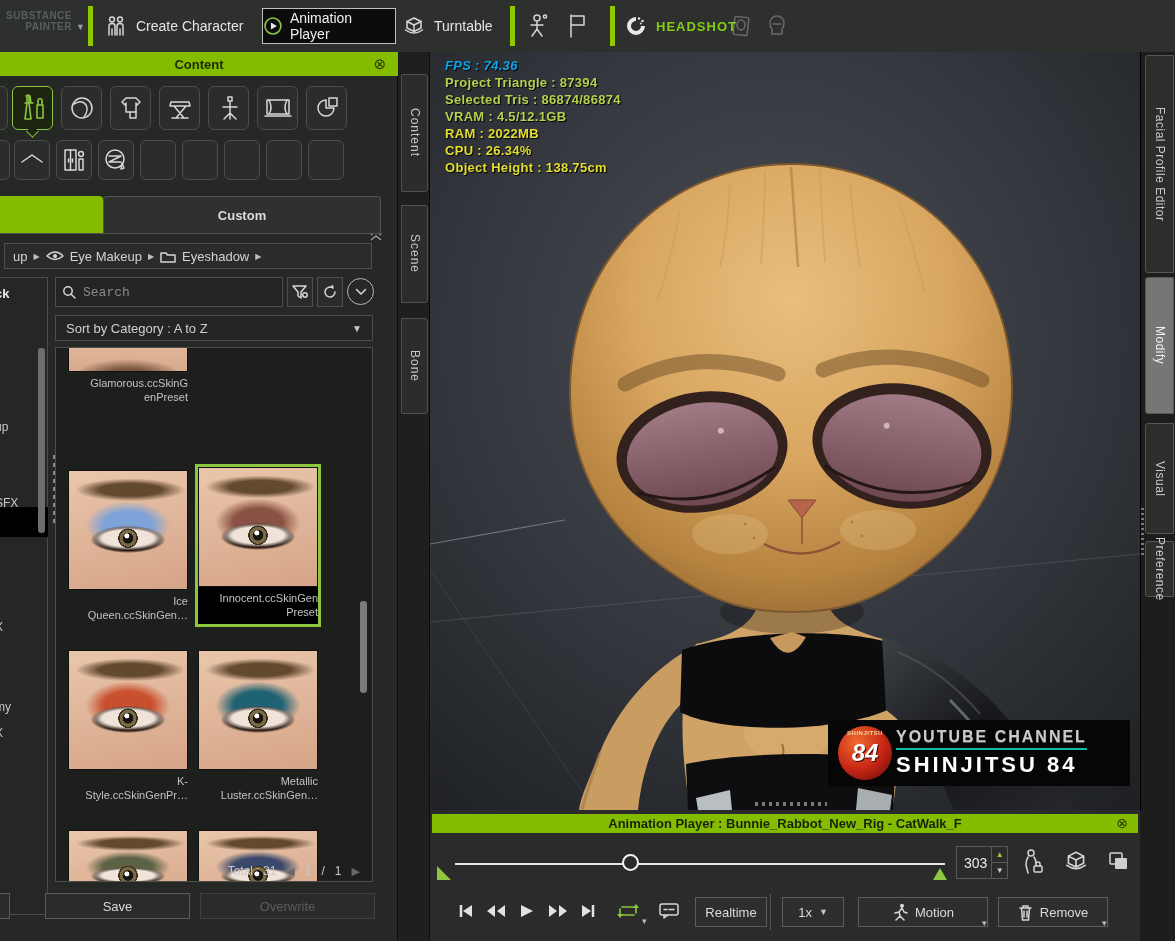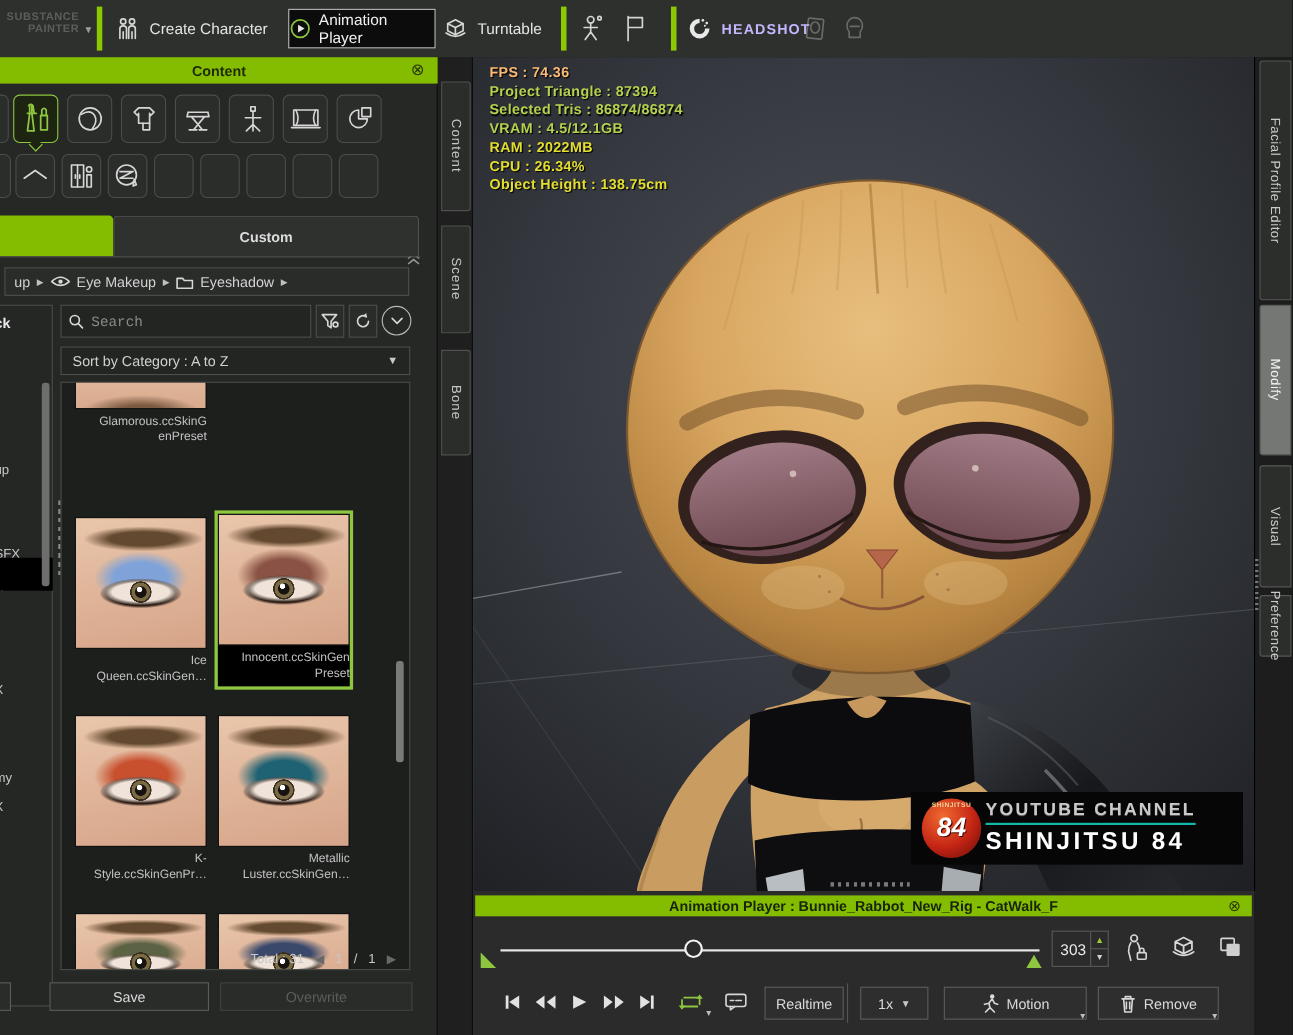--- a/index.html
+++ b/index.html
@@ -7,21 +7,21 @@
   body { font-family:"Liberation Sans", sans-serif; }
   #screen { position:relative; width:1175px; height:941px; overflow:hidden; background:#232423; }
 
   
   .toolbar { position:absolute; left:0; top:0; width:1175px; height:52px; background:#2d302d; }
   .brand { position:absolute; left:-14px; top:10px; width:86px; text-align:right; color:#5b5f5b; font-size:10px; font-weight:bold; letter-spacing:.5px; line-height:11px; }
   .brand-caret { position:absolute; left:76px; top:22px; color:#9a9d9a; font-size:9px; }
   .gbar { position:absolute; top:6px; width:5px; height:40px; background:#8dc800; }
   .tb-item { position:absolute; top:0; height:52px; display:flex; align-items:center; gap:8px; color:#e4e4e4; font-size:14px; }
   .tb-btn-active { position:absolute; left:262px; top:8px; width:134px; height:36px; background:#0c0c0c; border:1px solid #bfbfbf; display:flex; align-items:center; justify-content:center; gap:7px; color:#f0f0f0; font-size:14px; }
-  .headshot-label { font-weight:bold; letter-spacing:1px; font-size:13px; color:#c4b5fd; }
+  .headshot-label { font-weight:bold; letter-spacing:1px; font-size:13px; color:#84cc16; }
   .dim-ic { opacity:.35; }
 
   svg.ic { display:block; }
   .st { stroke:#d6d6d6; fill:none; stroke-width:1.5; stroke-linecap:round; stroke-linejoin:round; }
   .stg { stroke:#8dc63f; fill:none; stroke-width:1.6; stroke-linecap:round; stroke-linejoin:round; }
 
   
   .panel { position:absolute; left:0; top:52px; width:398px; height:889px; background:#262826; border-right:1px solid #0c0c0c; }
   .panel-header { position:absolute; left:0; top:0; width:398px; height:24px; background:#84bd00; display:flex; align-items:center; justify-content:center; }
   .panel-header .ttl { color:#1d2a00; font-weight:bold; font-size:13px; }
@@ -90,21 +90,21 @@
   .lstrip { position:absolute; left:398px; top:52px; width:32px; height:889px; background:#1e1f1e; border-right:1px solid #0c0c0c; }
   .vtab { position:absolute; left:3px; width:27px; background:#2b2d2b; border:1px solid #4e514e; color:#c6c6c6; font-size:12px; writing-mode:vertical-rl; display:flex; align-items:center; justify-content:center; letter-spacing:1px; border-radius:0 3px 3px 0; }
   .rstrip { position:absolute; left:1140px; top:52px; width:35px; height:889px; background:#1c1d1c; border-left:1px solid #000; }
   .rtab { position:absolute; left:4px; width:29px; background:#2c2e2c; border:1px solid #555855; color:#cacaca; font-size:12px; writing-mode:vertical-rl; display:flex; align-items:center; justify-content:center; letter-spacing:.5px; border-radius:3px 0 0 3px; }
   .rtab.active { background:#757775; color:#f2f2f2; }
   .rstrip-dots { position:absolute; left:1141px; top:508px; width:3px; height:50px; background:repeating-linear-gradient(180deg,#777 0 2px,transparent 2px 5px); }
 
   
   .viewport { position:absolute; left:430px; top:52px; width:710px; height:758px; overflow:hidden; background:#26282c; }
   .stats { position:absolute; left:15px; top:5px; font-size:13px; font-weight:bold; letter-spacing:.3px; line-height:17px; text-shadow:1px 1px 1px #000; }
-  .s-red { color:#fdba74; } .s-green { color:#b4d24e; } .s-yellow { color:#e4de30; }
+  .s-red { color:#0ea5e9;font-style:italic; } .s-green { color:#b4d24e; } .s-yellow { color:#e4de30; }
   .vp-dots { position:absolute; left:325px; bottom:4px; width:72px; height:4px; background:repeating-linear-gradient(90deg,#787878 0 3px,transparent 3px 7px); }
 
   .watermark { position:absolute; right:10px; top:668px; width:302px; height:66px; background:#060606; display:flex; align-items:center; padding:0 10px; gap:4px; }
   .wm-badge { position:relative; width:54px; height:54px; border-radius:50%; background:radial-gradient(circle at 35% 30%, #f06a30, #c42414 55%, #5e0d06); display:flex; align-items:center; justify-content:center; }
   .wm-badge-top { position:absolute; top:4px; left:0; width:100%; text-align:center; font-size:6px; font-weight:bold; color:#f0d9a0; letter-spacing:.5px; }
   .wm-84 { color:#fff; font-size:24px; font-weight:bold; font-style:italic; text-shadow:1px 1px 0 #400; }
   .wm-l1 { color:#c9c9c9; font-weight:bold; font-size:16px; letter-spacing:2px; text-shadow:0 1px 0 #555; border-bottom:2px solid #14b8a6; padding-bottom:2px; }
   .wm-l2 { color:#fff; font-weight:bold; font-size:22px; letter-spacing:3px; margin-top:2px; }
 
   

